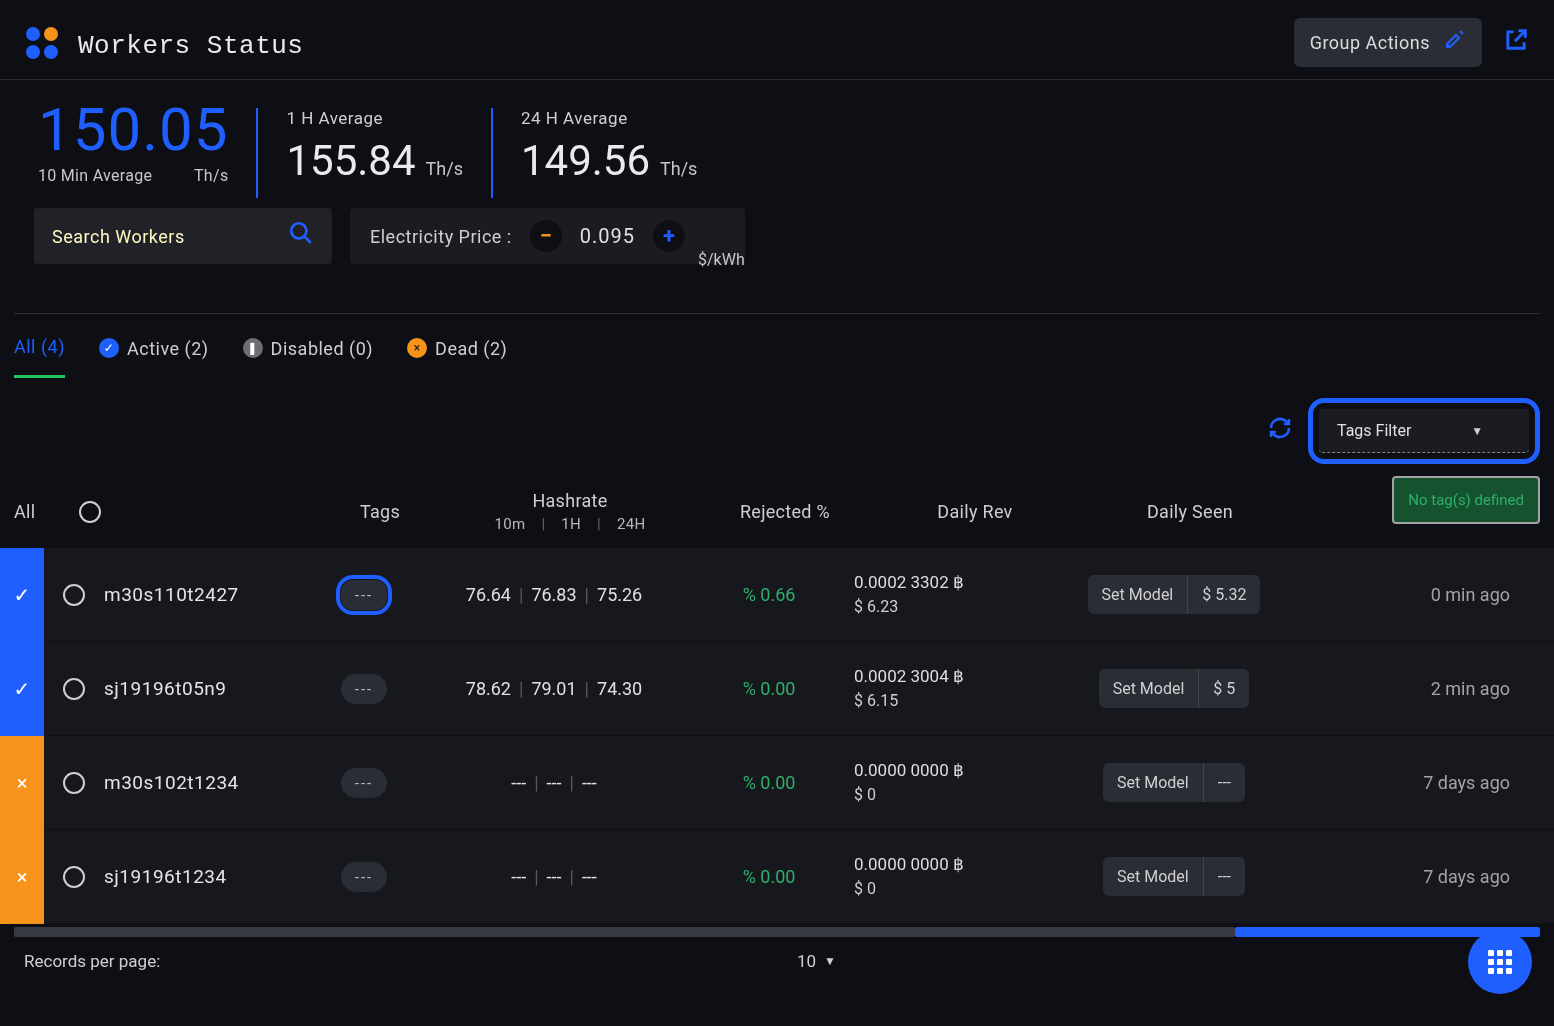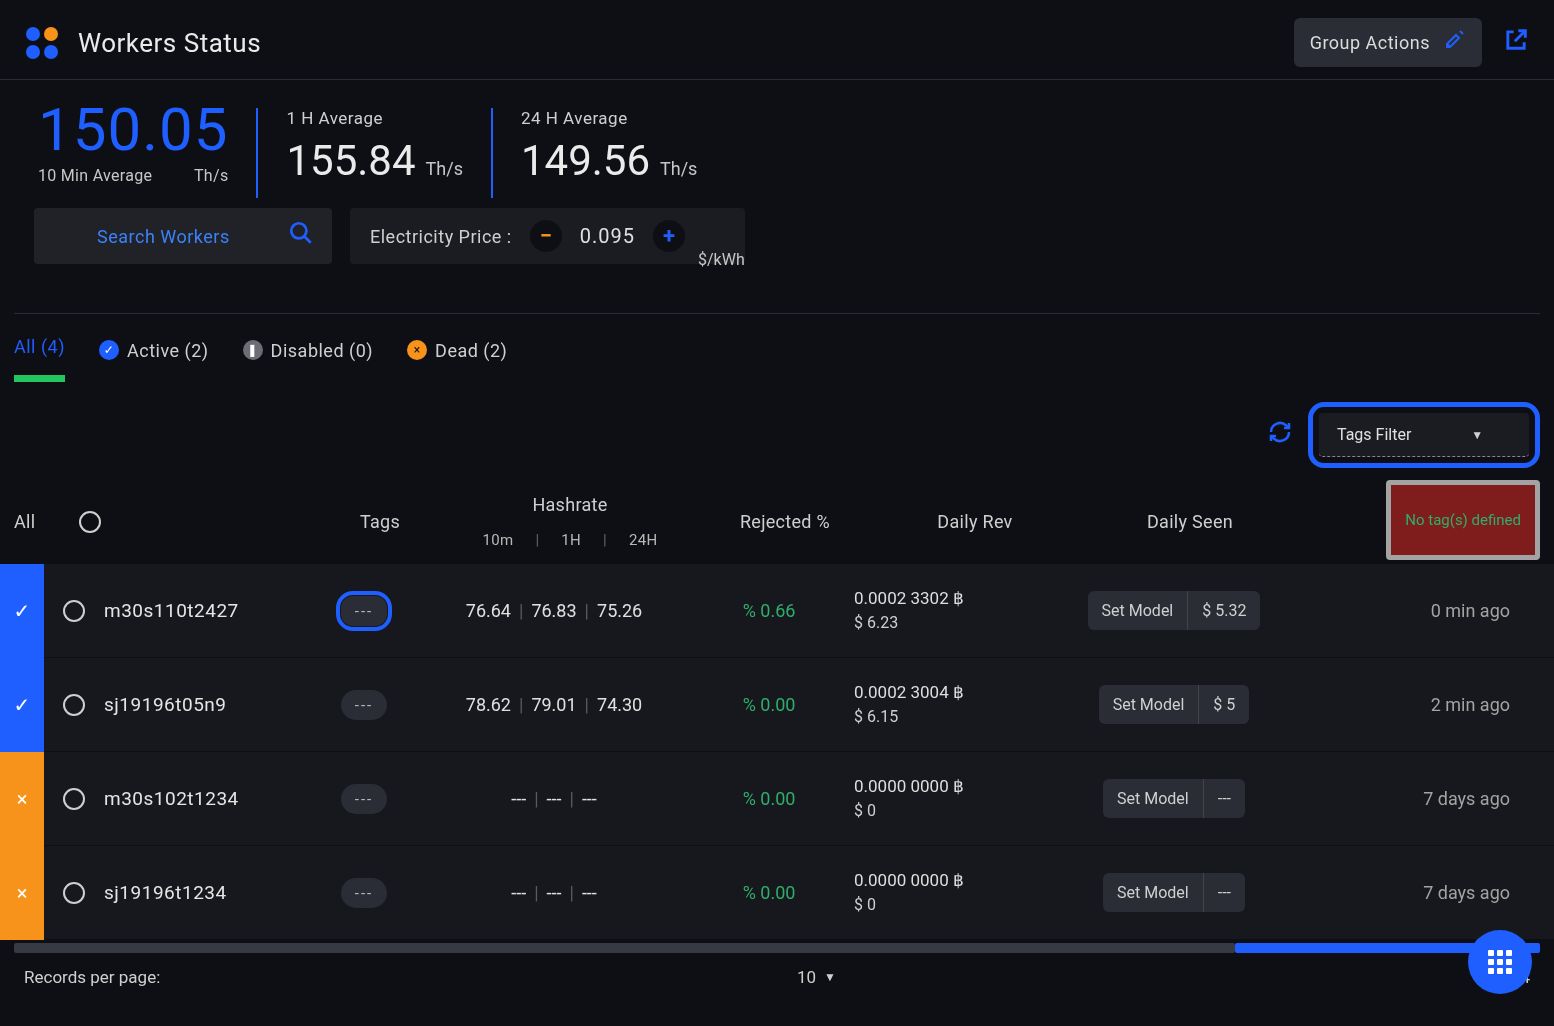--- a/index.html
+++ b/index.html
@@ -15,21 +15,21 @@
 }
 
 
 .header {
   display: flex;
   align-items: center;
   justify-content: space-between;
   padding: 18px 24px 12px 24px;
   border-bottom: 1px solid #2a2d35;
 }
-.header-left { display: flex; align-items: center; gap: 18px; }
+.header-left { display: flex; align-items: flex-end; gap: 18px; font-family: Liberation Mono, monospace; }
 .logo { width: 36px; height: 36px; position: relative; }
 .logo-dot { position: absolute; width: 14px; height: 14px; border-radius: 50%; }
 .logo-d1 { background:#1f5eff; top:2px; left:2px; }
 .logo-d2 { background:#f7931a; top:2px; left:20px; }
 .logo-d3 { background:#1f5eff; top:20px; left:2px; }
 .logo-d4 { background:#1f5eff; top:20px; left:20px; }
 .page-title { font-size: 26px; font-weight: 400; color: #eaeaea; letter-spacing: 0.5px; }
 .header-right { display: flex; align-items: center; gap: 20px; }
 .group-actions {
   background: #2a2d35;
@@ -57,73 +57,73 @@
 .stat-val-row { display:flex; align-items:baseline; gap:10px; }
 .stat-val { font-size:42px; color:#eaeaea; font-weight:400; }
 .stat-unit { color:#c7c7c7; font-size:18px; }
 
 
 .controls-row { display:flex; gap:18px; padding: 0 24px 30px 34px; align-items:flex-start; }
 .search-box {
   background:#202228; border-radius:4px; padding:12px 18px;
   display:flex; align-items:center; justify-content:space-between; width:298px;
 }
-.search-placeholder { color:#3b82f6; font-size:18px; letter-spacing:0.5px;margin-left:45px; }
+.search-placeholder { color:#fef9c3; font-size:18px; letter-spacing:0.5px; }
 .search-icon { color:#1f5eff; font-size:24px; }
 .elec-box {
   background:#1a1c21; border-radius:4px; padding:12px 20px;
   display:flex; align-items:center; gap:18px;
 }
 .elec-label { color:#cfcfcf; font-size:18px; letter-spacing:0.5px; }
 .round-btn { width:32px; height:32px; border-radius:50%; background:#0d0f14; display:flex; align-items:center; justify-content:center; cursor:pointer; }
 .minus-glyph { color:#f7931a; font-size:22px; font-weight:bold; line-height:1; }
 .plus-glyph { color:#1f5eff; font-size:22px; font-weight:bold; line-height:1; }
 .elec-val { color:#e0e0e0; font-size:20px; letter-spacing:1px; }
 .elec-unit { color:#c7c7c7; font-size:16px; margin-left:348px; margin-top:-14px; padding-bottom:14px; }
 
 hr.section { border:none; border-top:1px solid #2a2d35; margin:0 14px; }
 
 
 .tabs { display:flex; align-items:center; gap:34px; padding: 22px 14px 0 14px; }
 .tab { display:flex; align-items:center; gap:8px; color:#cfcfcf; font-size:18px; letter-spacing:0.5px; padding-bottom:18px; cursor:pointer; }
-.tab.active { color:#1f5eff; border-bottom:7px solid #22c55e; }
+.tab.active { color:#1f5eff; border-bottom:3px solid #22c55e; }
 .badge { width:20px; height:20px; border-radius:50%; display:flex; align-items:center; justify-content:center; font-size:12px; color:#0d0f14; }
 .badge-blue { background:#1f5eff; color:#fff; }
 .badge-gray { background:#6d6d75; color:#fff; }
 .badge-orange { background:#f7931a; color:#0d0f14; }
 .check-glyph { font-size:12px; color:#fff; }
 
 
 .filter-row { display:flex; justify-content:flex-end; align-items:flex-start; gap:16px; padding:20px 14px 4px 14px; position:relative; }
 .refresh-icon { color:#1f5eff; font-size:22px; cursor:pointer; margin-top:18px; }
 .tags-filter-wrap { border:5px solid #1f5eff; border-radius:16px; padding:6px; }
 .tags-filter {
   background:#1a1c21; border-radius:4px; padding:12px 18px;
   display:flex; align-items:center; gap:60px; width:210px;
   border-bottom:1px dashed #888; cursor:pointer;
 }
 .chev-down { color:#cfcfcf; font-size:12px; }
 .no-tags-pop {
   position:absolute; right:14px; top:98px;
-  background:#7f1d1d; border:5px solid #a3a3a3; border-radius:4px;
-  padding:26px 14px; color:#2fae6a; font-size:15px;
+  background:#14532d; border:2px solid #a3a3a3; border-radius:4px;
+  padding:13px 14px; color:#2fae6a; font-size:15px;
 }
 
 
 .thead { display:flex; align-items:center; padding: 22px 14px 14px 14px; color:#cfcfcf; font-size:18px; letter-spacing:0.3px; }
 .col-check { width:46px; }
 .col-sel { width:60px; display:flex; justify-content:center; }
 .col-name { width:200px; }
 .col-tags { width:120px; text-align:center; }
 .col-hash { width:260px; text-align:center; }
 .col-rej { width:170px; text-align:center; }
 .col-rev { width:210px; text-align:center; }
 .col-cost { width:220px; text-align:center; }
 .col-last { flex:1; text-align:right; padding-right:30px; }
-.hash-sub { display:flex; justify-content:center; gap:6px; font-size:15px; color:#b7b7b7; margin-top:16px; }
+.hash-sub { display:flex; justify-content:center; font-size:15px; color:#b7b7b7; margin-top:4px; }
 .hash-sub span { padding:0 8px; }
 .hsep { color:#666; }
 
 .ring { width:22px; height:22px; border:2px solid #cfcfcf; border-radius:50%; display:inline-block; }
 
 
 .tbody { }
 .trow { display:flex; align-items:center; padding:0 14px 0 0; height:94px; background:#16181d; border-top:1px solid #0d0f14; }
 .status-bar { width:44px; height:94px; display:flex; align-items:center; justify-content:center; }
 .status-active { background:#1f5eff; }

